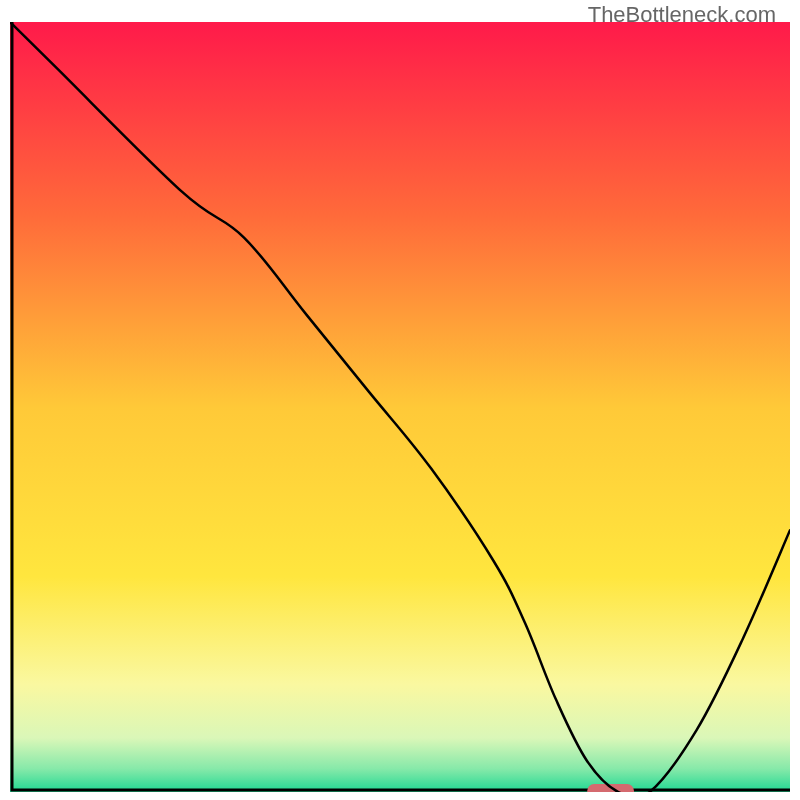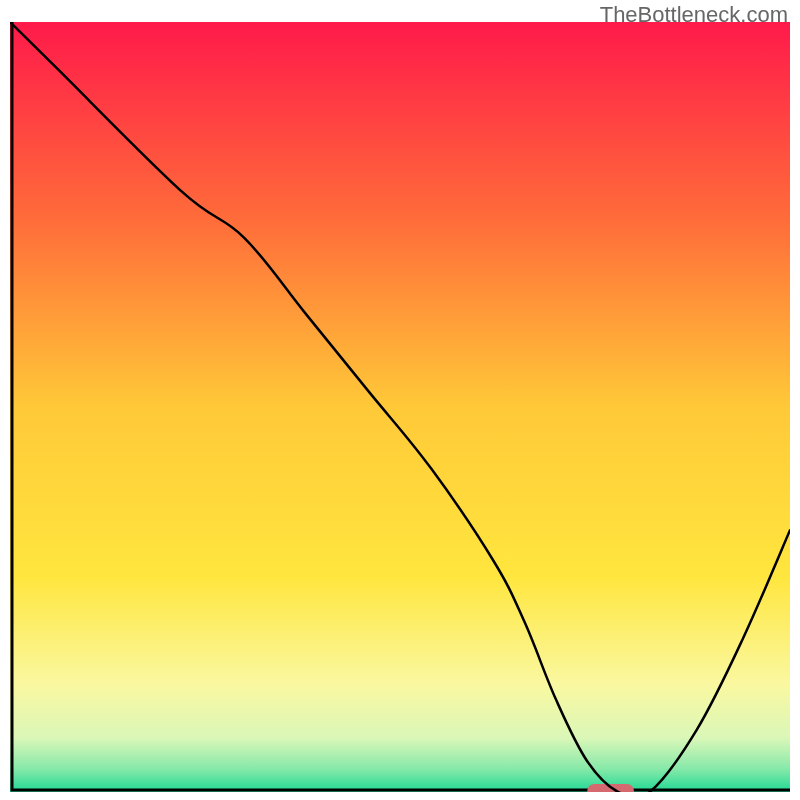--- a/index.html
+++ b/index.html
@@ -8,21 +8,21 @@
     background: #fff;
   }
   .container {
     width: 800px;
     height: 800px;
     position: relative;
   }
   .watermark {
     position: absolute;
     top: 2px;
-    right: 12px;
+    right: 24px;
     font-family: Arial, Helvetica, sans-serif;
     font-size: 22px;
     color: #666;
     letter-spacing: 0px;
   }
   .plot-wrap {
     position: absolute;
     left: 10px;
     top: 22px;
     width: 780px;

